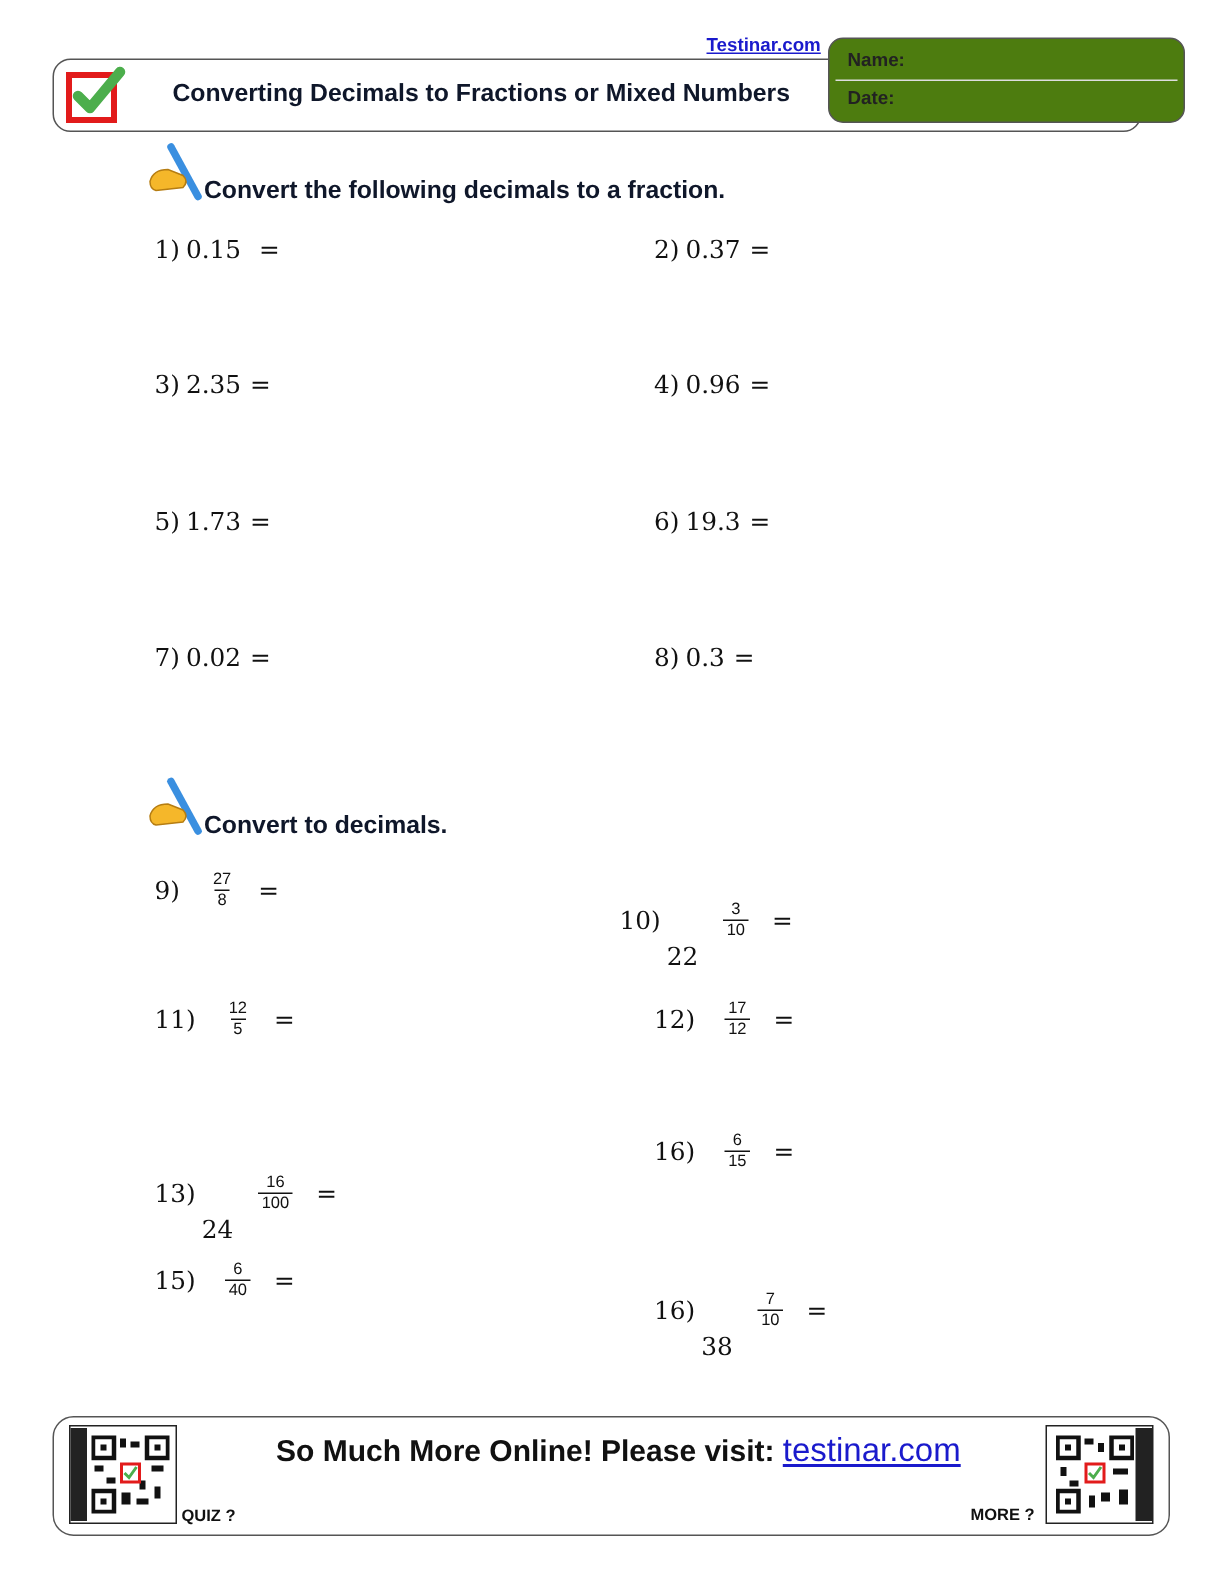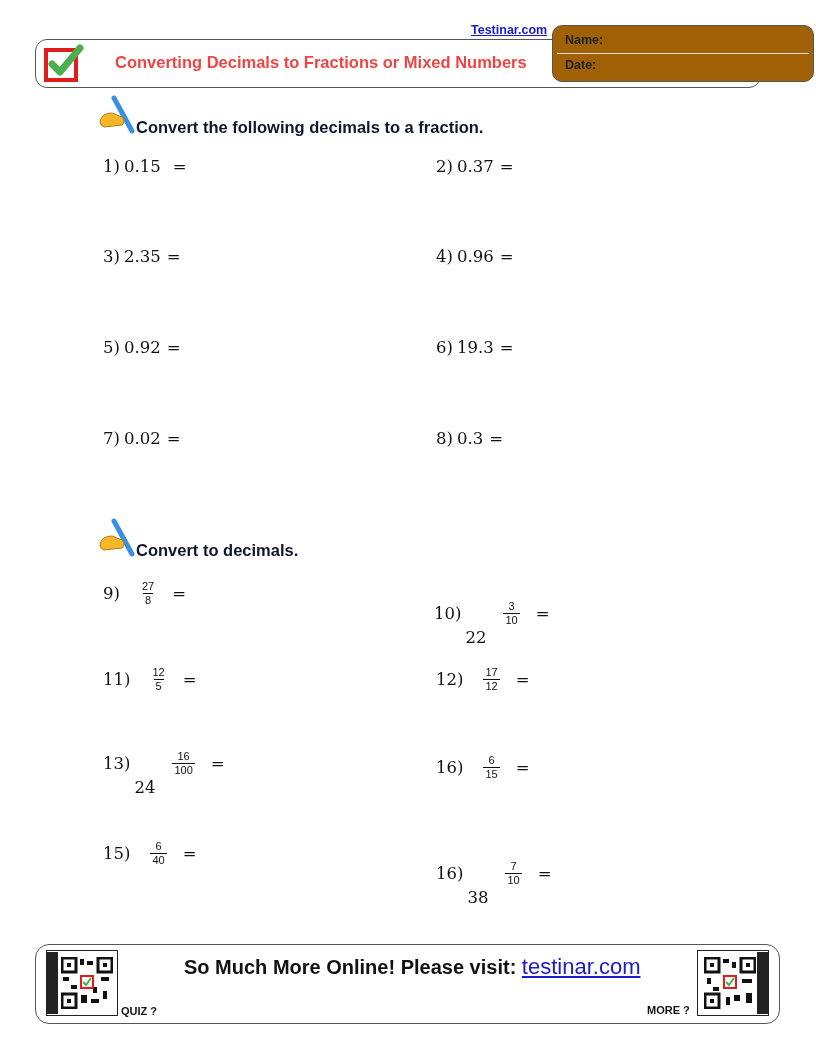--- a/index.html
+++ b/index.html
@@ -1,23 +1,23 @@
 <!DOCTYPE html>
 <html><head>
 <meta charset="utf-8">
 <style>
   html, body { margin:0; padding:0; background:#ffffff; }
   body { width:816px; height:1056px; position:relative; overflow:hidden; font-family:"Liberation Sans", sans-serif; color:#111; }
   .abs { position:absolute; }
   
   .header-box { left:35px; top:39px; width:726px; height:49px; border:1.5px solid #555; border-radius:12px; box-sizing:border-box; }
   .logo { left:44px; top:44px; width:40px; height:38px; }
-  .title { left:115px; top:53px; font-size:16.5px; font-weight:bold; color:#ef4444; }
+  .title { left:115px; top:53px; font-size:16.5px; font-weight:bold; color:#0f172a; }
   .site-link { left:471px; top:23px; font-size:12.5px; color:#1a1acc; text-decoration:underline; font-weight:bold; }
-  .namebox { left:552px; top:25px; width:262px; height:57px; border:1.5px solid #555; border-radius:10px; background:#a16207; box-sizing:border-box; }
+  .namebox { left:552px; top:25px; width:238px; height:57px; border:1.5px solid #555; border-radius:10px; background:#4d7c0f; box-sizing:border-box; }
   .namebox .row { position:absolute; left:12px; font-size:12.5px; font-weight:bold; color:#222; }
   .namebox .sep { position:absolute; left:4px; right:4px; top:27px; height:1px; background:#ddd; }
   
   .instr { font-size:16.5px; font-weight:bold; color:#0f172a; }
   .hand { width:38px; height:40px; }
   
   .prob { font-family:"DejaVu Serif", serif; font-size:16.5px; color:#111; white-space:nowrap; display:flex; align-items:center; }
   .prob .num { margin-right:4px; }
   .frac { display:inline-flex; flex-direction:column; align-items:center; font-family:"Liberation Sans", sans-serif; font-size:11px; line-height:13px; margin:0 16px; }
   .frac .n { padding:0 2px; }
@@ -73,21 +73,21 @@
     <span>2.35</span>
     <span class="eq">=</span>
 </div>
 <div class="abs prob" style="left:436px; top:247px;">
   <span class="num">4)</span>
     <span>0.96</span>
     <span class="eq">=</span>
 </div>
 <div class="abs prob" style="left:103px; top:338px;">
   <span class="num">5)</span>
-    <span>0.92</span>
+    <span>1.73</span>
     <span class="eq">=</span>
 </div>
 <div class="abs prob" style="left:436px; top:338px;">
   <span class="num">6)</span>
     <span>19.3</span>
     <span class="eq">=</span>
 </div>
 <div class="abs prob" style="left:103px; top:429px;">
   <span class="num">7)</span>
     <span>0.02</span>
@@ -108,21 +108,21 @@
 <div class="abs instr" style="left:136px; top:541px;">Convert to decimals.</div>
 
 <div class="abs prob" style="left:103px; top:580px;">
   <span class="num">9)</span>
   <span class="frac">
       <span class="n">27</span>
       <span class="d">8</span>
     </span>
   <span>=</span>
 </div>
-<div class="abs prob" style="left:434px; top:580px;align-items:center;">
+<div class="abs prob" style="left:413px; top:580px;align-items:center;">
   <span class="num">10)</span>
     <span class="whole">22</span>
   <span class="frac">
       <span class="n">3</span>
       <span class="d">10</span>
     </span>
   <span>=</span>
 </div>
 <div class="abs prob" style="left:103px; top:666px;">
   <span class="num">11)</span>
@@ -133,21 +133,21 @@
   <span>=</span>
 </div>
 <div class="abs prob" style="left:436px; top:666px;">
   <span class="num">12)</span>
   <span class="frac">
       <span class="n">17</span>
       <span class="d">12</span>
     </span>
   <span>=</span>
 </div>
-<div class="abs prob" style="left:103px; top:730px;">
+<div class="abs prob" style="left:103px; top:762px;">
   <span class="num">13)</span>
     <span class="whole">24</span>
   <span class="frac">
       <span class="n">16</span>
       <span class="d">100</span>
     </span>
   <span>=</span>
 </div>
 <div class="abs prob" style="left:436px; top:754px;">
   <span class="num">16)</span>

